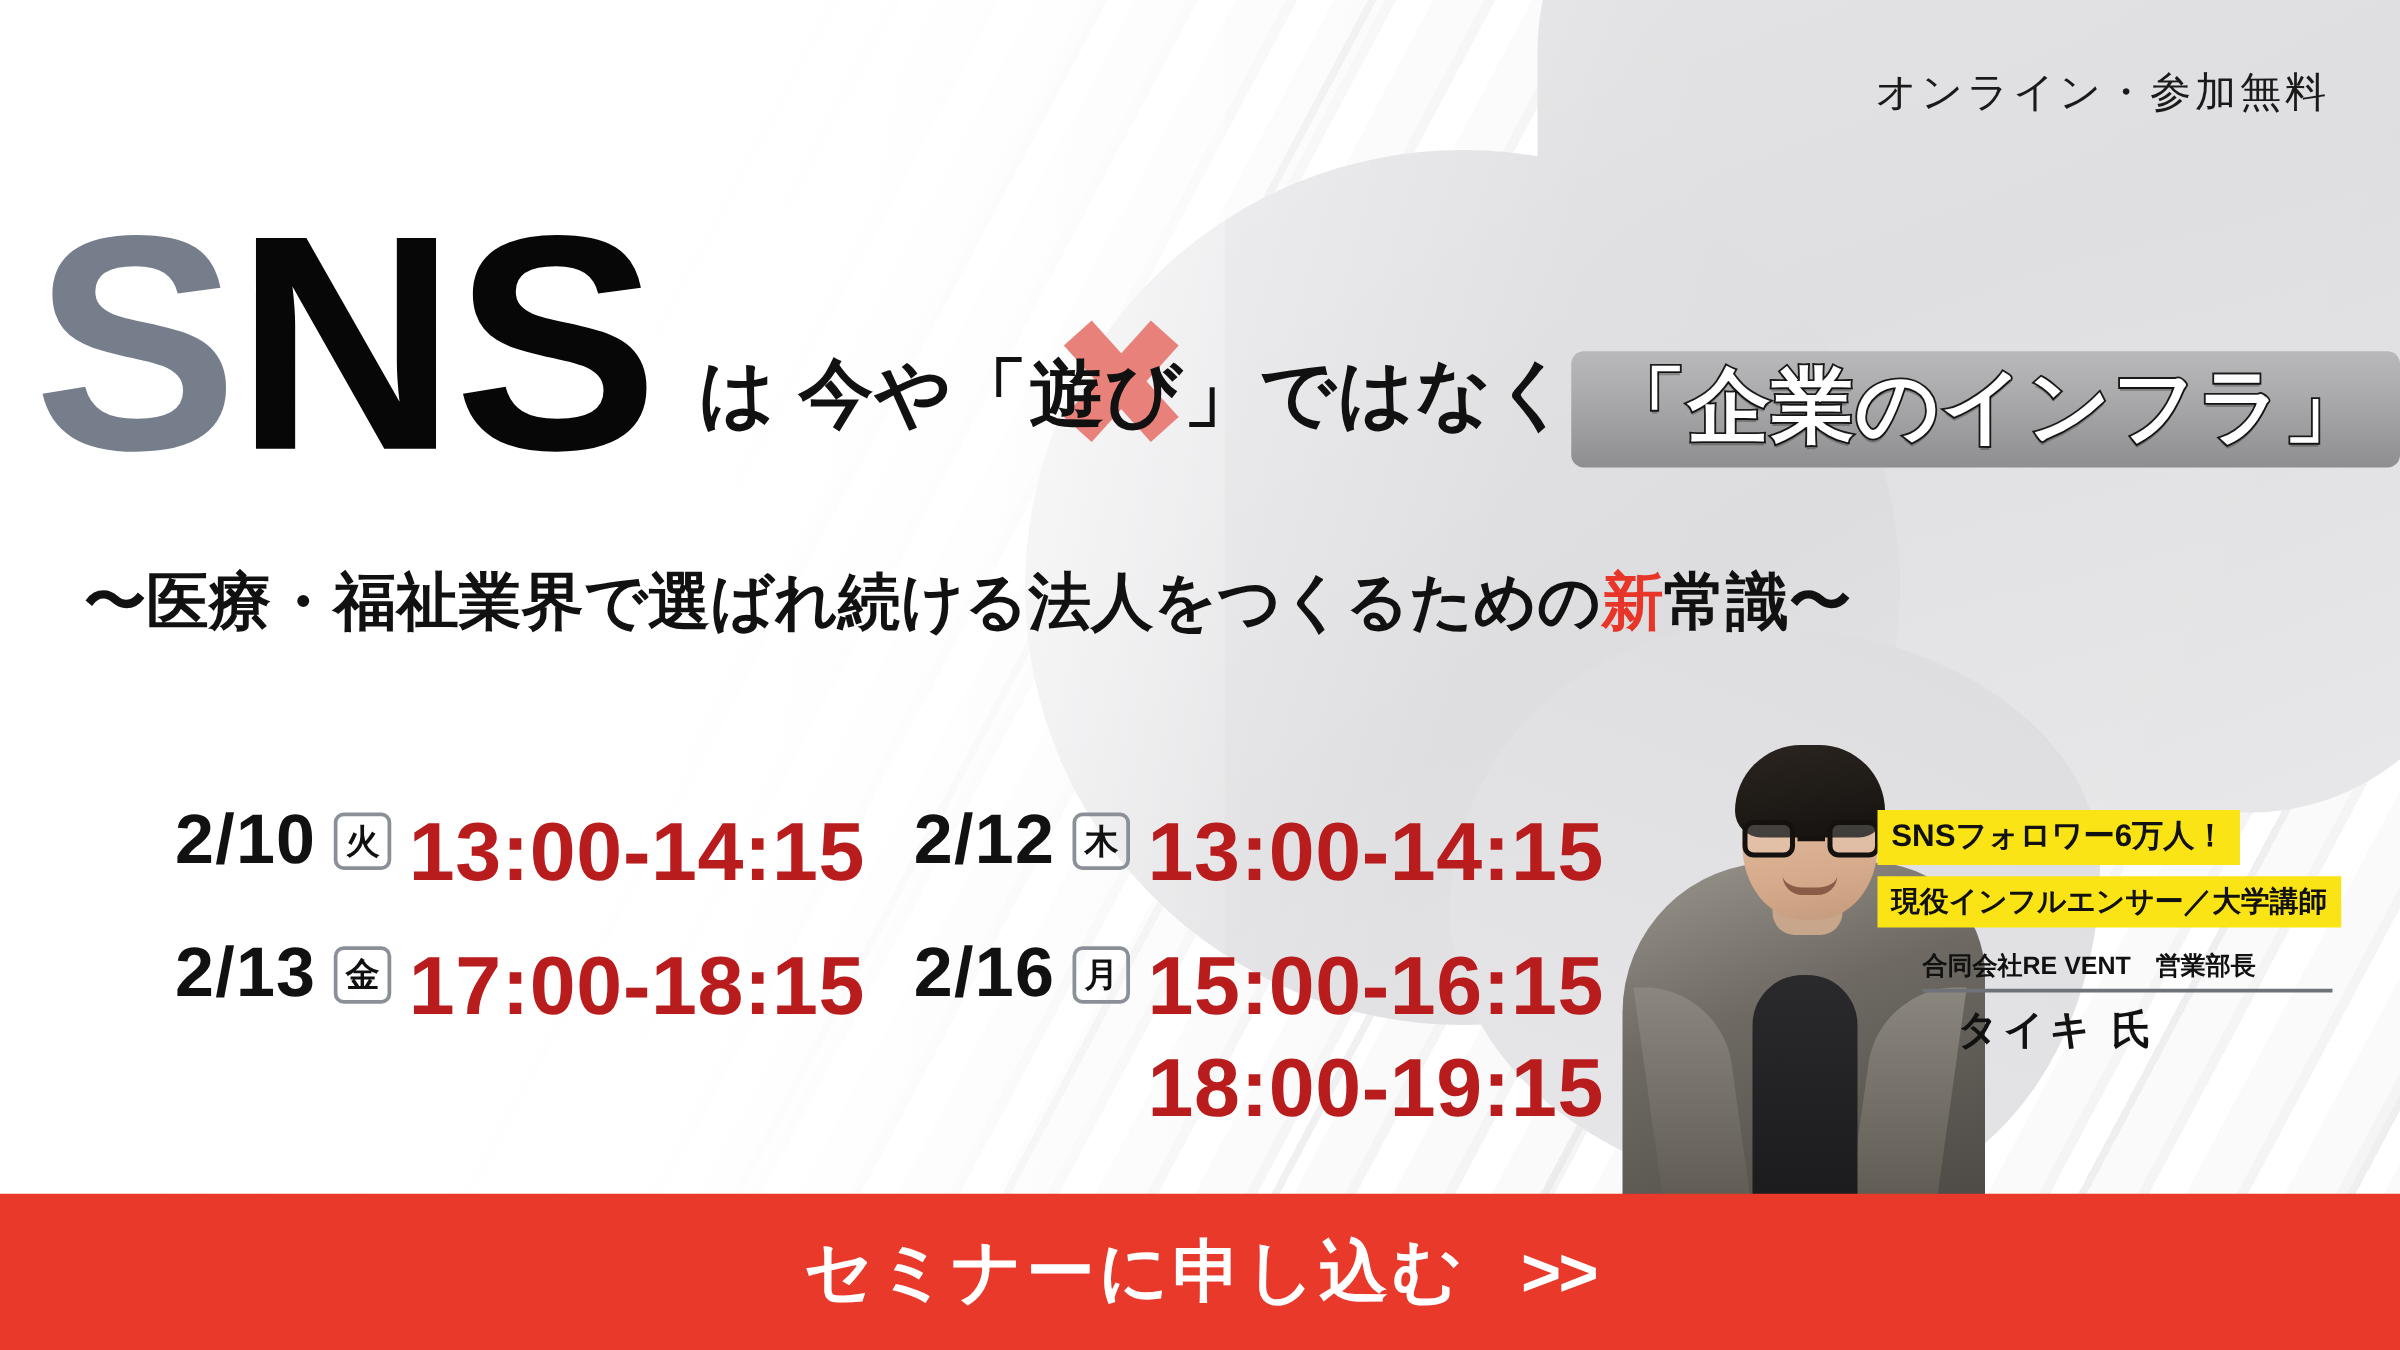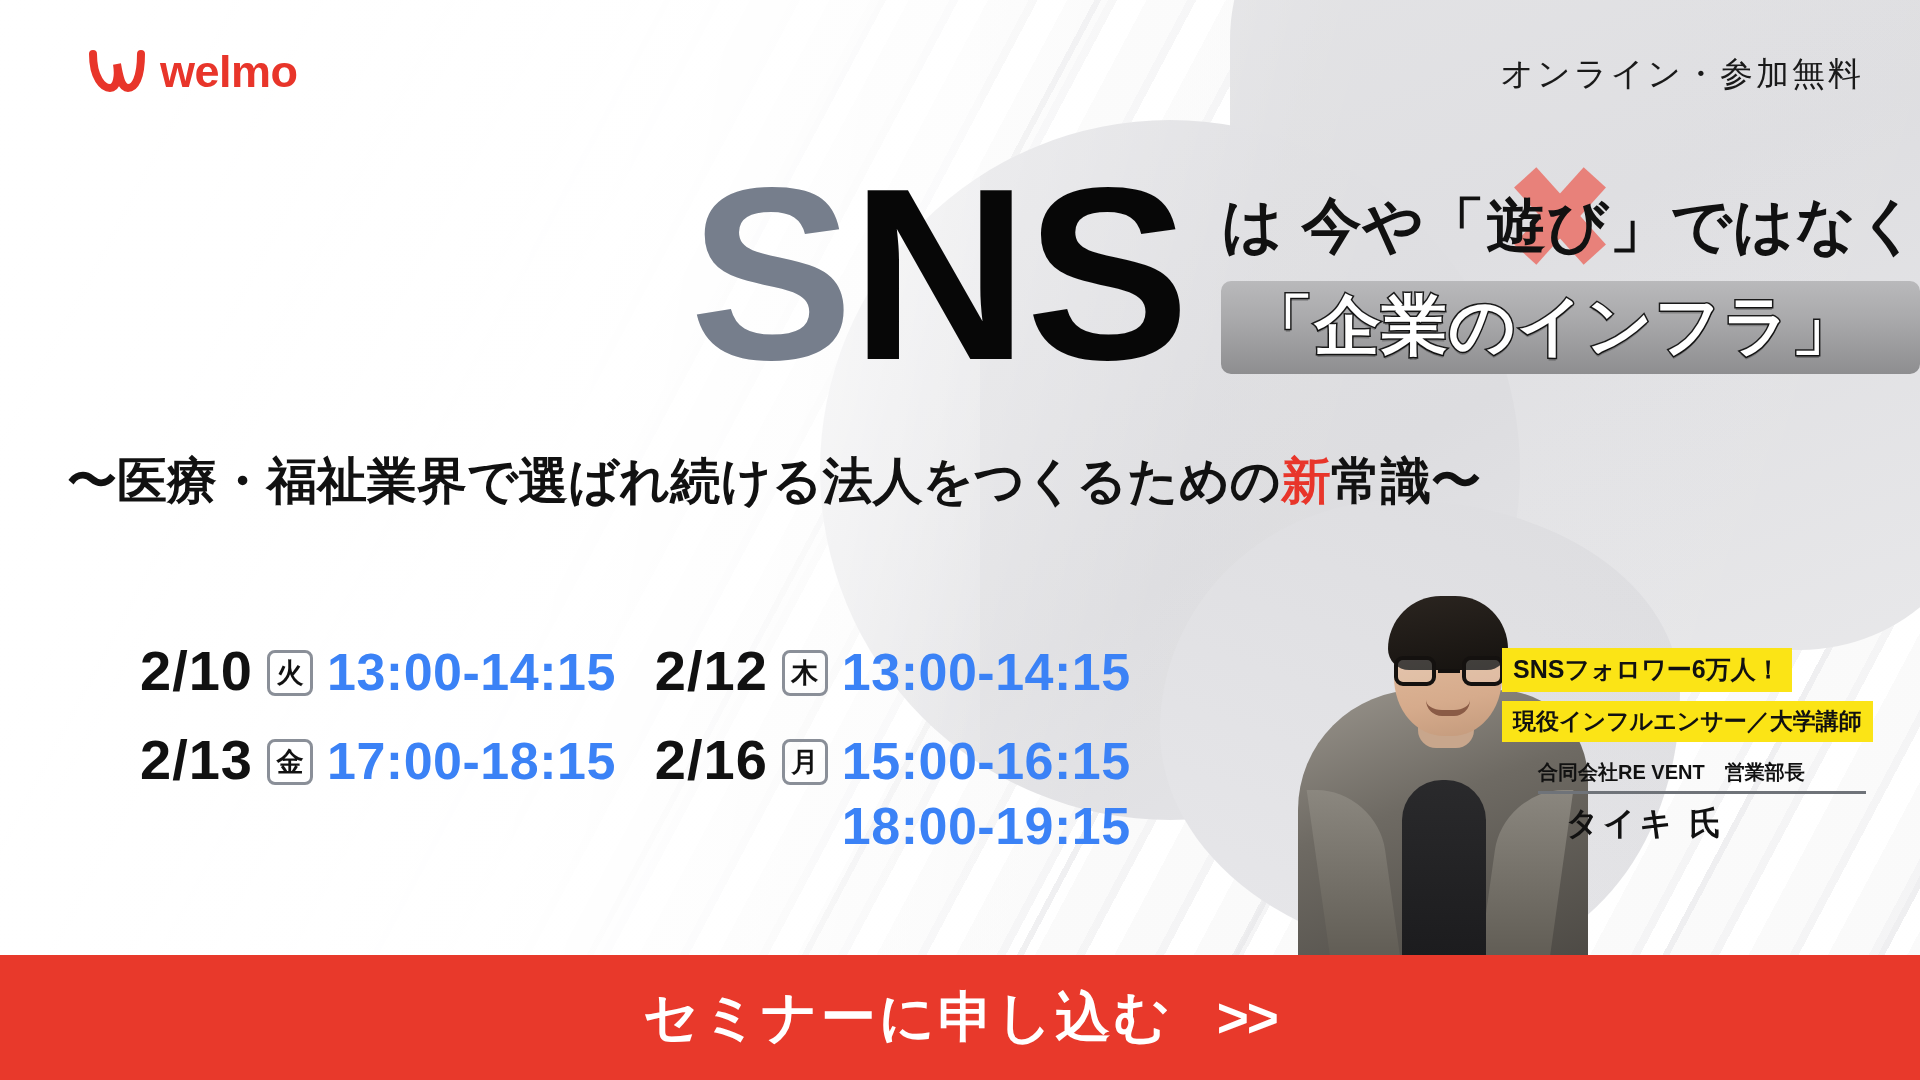--- a/index.html
+++ b/index.html
@@ -117,21 +117,21 @@
     justify-content:flex-end;
   }
   .sns{
     font-size:245px; font-weight:700; line-height:.86;
     letter-spacing:-2px; white-space:nowrap;
   }
   .sns .s1{ color:#767e8c; }
   .sns .ns{ color:#070707; }
 
   .hl-right{
-    display:flex; flex-direction:column;
+    display:flex; 
     margin-left:34px; margin-bottom:6px;
   }
   .hl-line1{
     font-size:60px; font-weight:700; color:#111;
     letter-spacing:1px; white-space:nowrap;
     position:relative; padding-bottom:8px;
   }
   .crossed{ position:relative; display:inline-block; }
   .crossed .xmark{
     position:absolute; left:8px; top:-22px;
@@ -189,21 +189,21 @@
     margin-top:10px;
     width:46px; height:46px;
     border:3px solid #8a8f98;
     border-radius:8px;
     display:flex; align-items:center; justify-content:center;
     font-size:27px; font-weight:700; color:#111;
     flex:none;
   }
   .sched-times{ display:flex; flex-direction:column; }
   .sched-time{
-    font-size:52px; font-weight:700; color:#3b82f6; line-height:1.25;
+    font-size:66px; font-weight:700; color:#b91c1c; line-height:1.25;
     letter-spacing:.5px; white-space:nowrap;
   }
 
   
   .speaker-photo{
     position:absolute; right:330px; bottom:100px;
     width:300px; height:420px;
     z-index:20;
   }
   .sp-body{
@@ -312,29 +312,20 @@
 <div id="banner">
 
   <div class="bg-stripes"></div>
   <div class="bg-stripes2"></div>
   <div class="shape-rounded"></div>
   <div class="shape-circle"></div>
   <div class="shape-blob"></div>
   <div class="bg-sweep"></div>
   <div class="shape-white-wedge"></div>
 
-  <div class="logo">
-    <span class="logo-mark">
-      <svg viewBox="0 0 58 46" width="58" height="46" aria-hidden="true">
-        <path d="M5 6 C5 30, 15 40, 22 40 C29 40, 31 28, 29 16
-                 C31 28, 33 40, 40 40 C47 40, 53 30, 53 6" fill="none" stroke="#e8352a" stroke-width="8" stroke-linecap="round"></path>
-      </svg>
-    </span>
-    <span class="logo-text">welmo</span>
-  </div>
 
   <div class="online-free">オンライン・参加無料</div>
 
   <div class="headline">
     <div class="hl-row1">
       <div class="sns">
         <span class="s1">S</span><span class="ns">NS</span>
       </div>
       <div class="hl-right">
         <div class="hl-line1">

